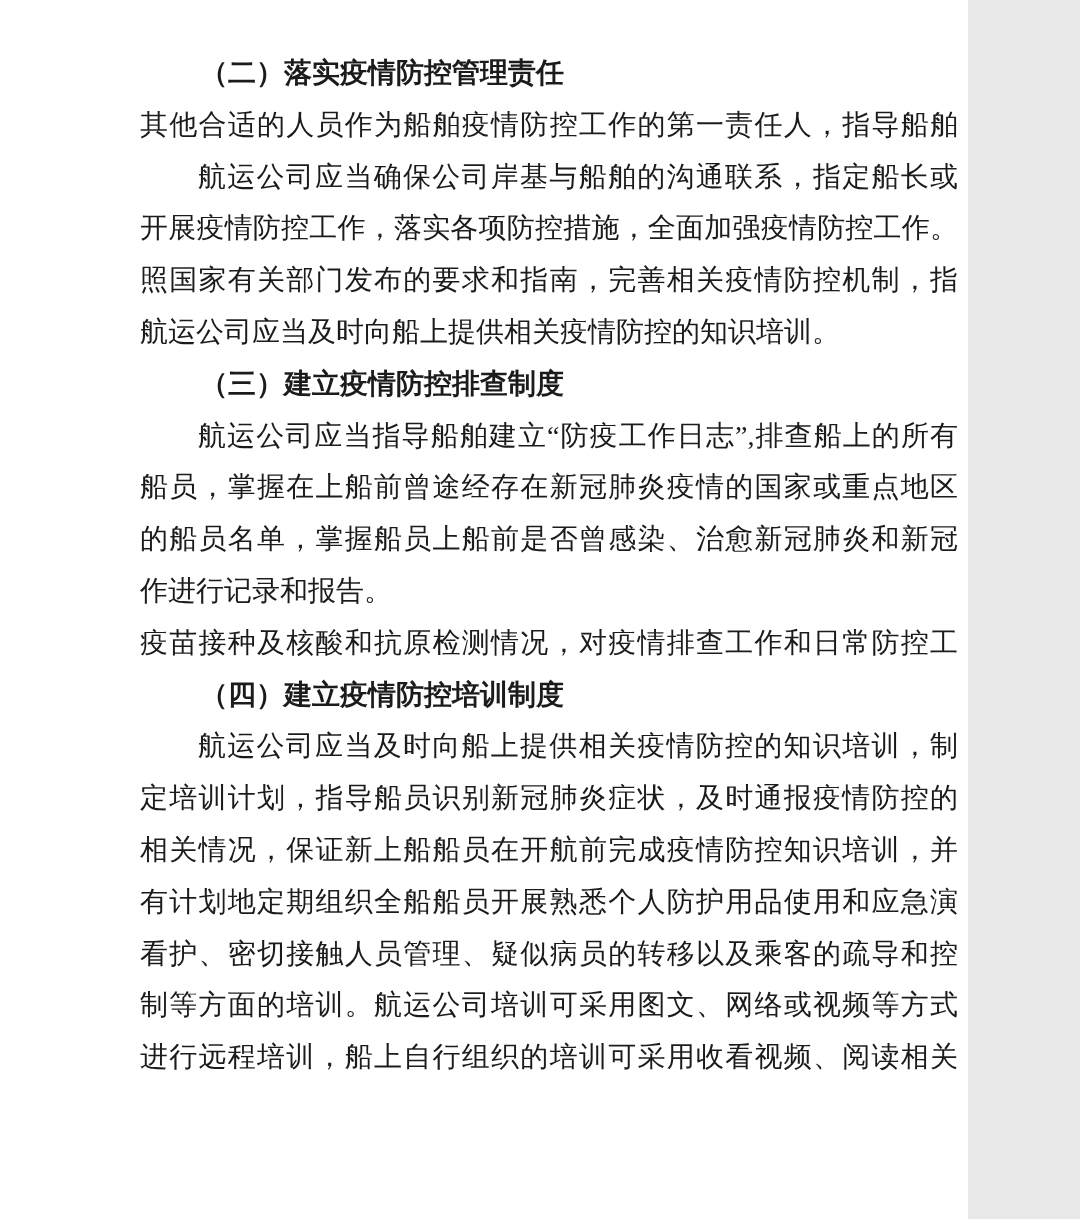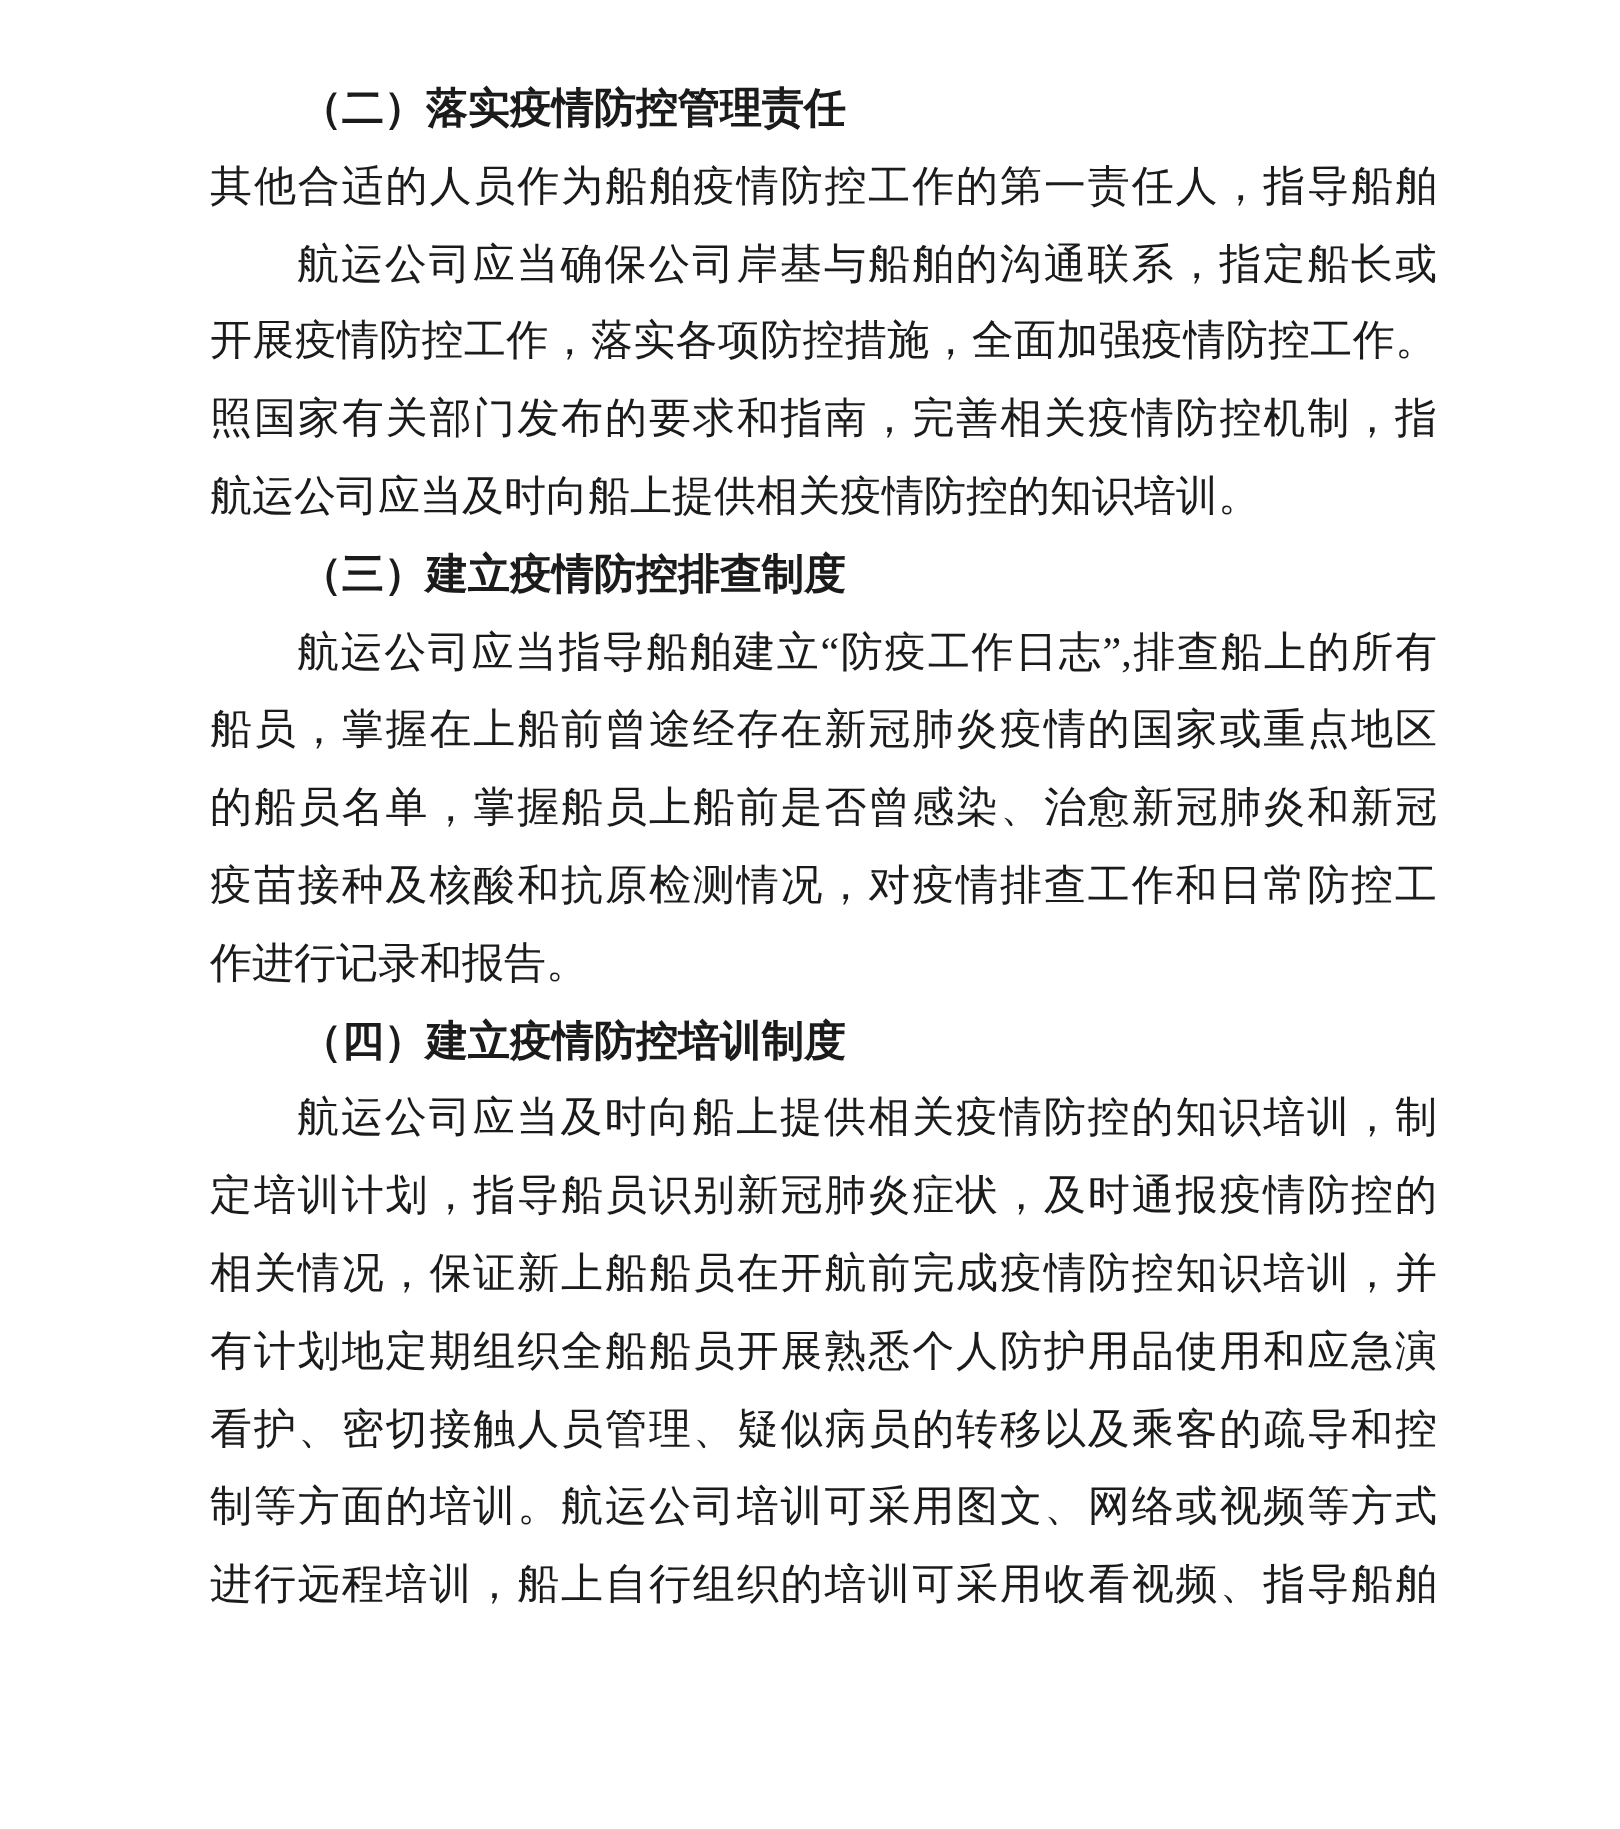--- a/index.html
+++ b/index.html
@@ -2,21 +2,21 @@
 <html><head>
 <meta charset="utf-8">
 <style>
   html, body {
     margin: 0;
     padding: 0;
     background: #e8e8e8;
   }
   .page {
     position: relative;
-    width: 1080px;
+    width: 968px;
     height: 1219px;
     background: #ffffff;
     overflow: hidden;
   }
   .text-block {
     position: absolute;
     left: 140px;
     top: 47px;
     width: 818px;
   }
@@ -52,24 +52,24 @@
       <div class="tline heading">（二）落实疫情防控管理责任</div>
       <div class="tline body fill">其他合适的人员作为船舶疫情防控工作的第一责任人，指导船舶</div>
       <div class="tline body indent fill">航运公司应当确保公司岸基与船舶的沟通联系，指定船长或</div>
       <div class="tline body fill">开展疫情防控工作，落实各项防控措施，全面加强疫情防控工作。</div>
       <div class="tline body fill">照国家有关部门发布的要求和指南，完善相关疫情防控机制，指</div>
       <div class="tline body">航运公司应当及时向船上提供相关疫情防控的知识培训。</div>
       <div class="tline heading">（三）建立疫情防控排查制度</div>
       <div class="tline body indent fill">航运公司应当指导船舶建立“防疫工作日志”,排查船上的所有</div>
       <div class="tline body fill">船员，掌握在上船前曾途经存在新冠肺炎疫情的国家或重点地区</div>
       <div class="tline body fill">的船员名单，掌握船员上船前是否曾感染、治愈新冠肺炎和新冠</div>
+      <div class="tline body">作进行记录和报告。</div>
       <div class="tline body fill">疫苗接种及核酸和抗原检测情况，对疫情排查工作和日常防控工</div>
-      <div class="tline body">作进行记录和报告。</div>
       <div class="tline heading">（四）建立疫情防控培训制度</div>
       <div class="tline body indent fill">航运公司应当及时向船上提供相关疫情防控的知识培训，制</div>
       <div class="tline body fill">定培训计划，指导船员识别新冠肺炎症状，及时通报疫情防控的</div>
       <div class="tline body fill">相关情况，保证新上船船员在开航前完成疫情防控知识培训，并</div>
       <div class="tline body fill">有计划地定期组织全船船员开展熟悉个人防护用品使用和应急演</div>
       <div class="tline body fill">看护、密切接触人员管理、疑似病员的转移以及乘客的疏导和控</div>
       <div class="tline body fill">制等方面的培训。航运公司培训可采用图文、网络或视频等方式</div>
-      <div class="tline body fill">进行远程培训，船上自行组织的培训可采用收看视频、指导船舶</div>
+      <div class="tline body fill">进行远程培训，船上自行组织的培训可采用收看视频、阅读相关</div>
     </div>
 </div>
 
 </body></html>

